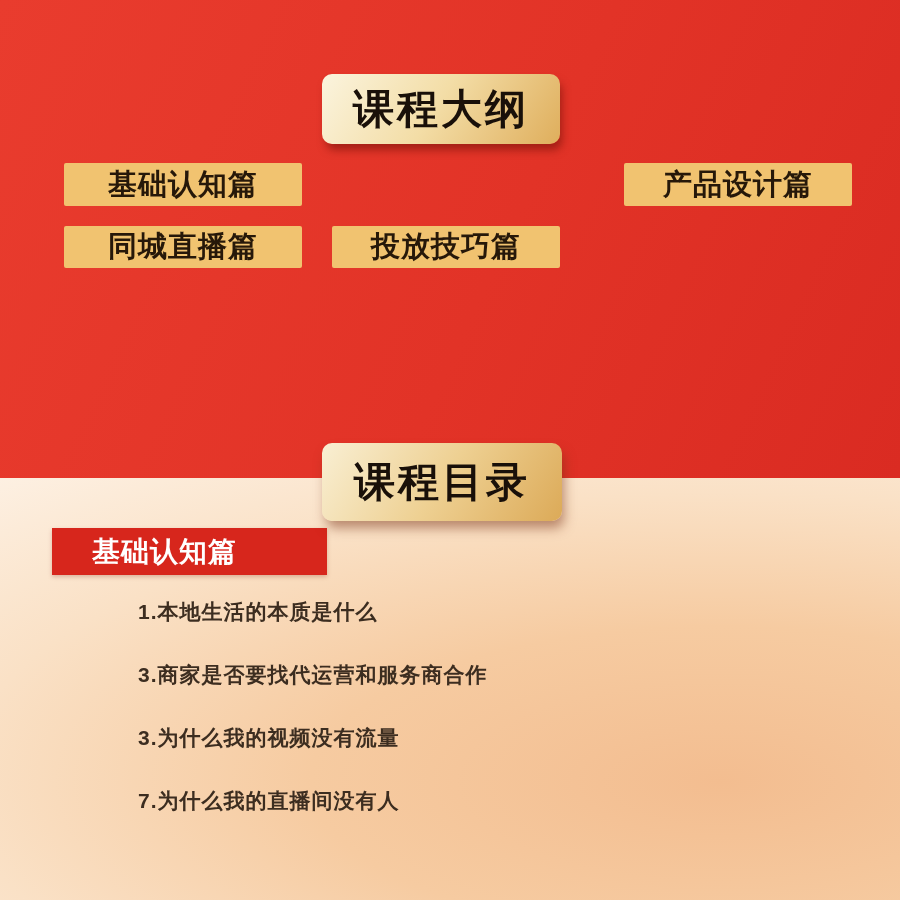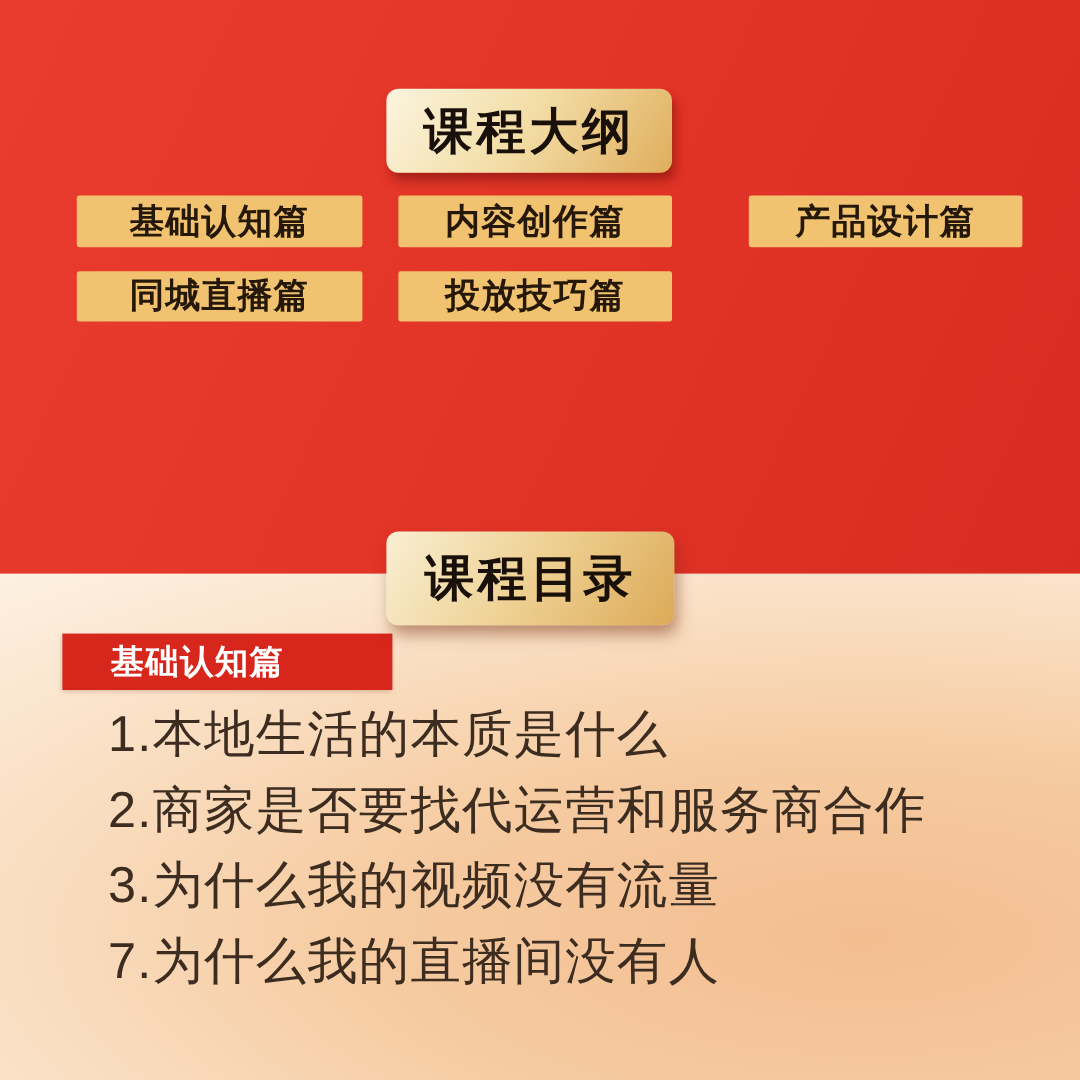--- a/index.html
+++ b/index.html
@@ -98,45 +98,43 @@
     font-weight: 700;
     letter-spacing: 1px;
     white-space: nowrap;
   }
   .topic-list {
     position: absolute;
     left: 90px; top: 118px; 
     width: 760px;
   }
   .topic-item {
-    font-size: 42px;
-    font-weight: 400;
+    font-size: 21px;
+    font-weight: 700;
     color: #3c2d20;
     line-height: 32px;
     margin-bottom: 31px;
     letter-spacing: 1px;
     white-space: nowrap;
+    margin-left: 48px;
   }
 </style>
 </head>
 <body>
 
 <div class="poster">
 
   <div class="top-red">
 
     <div class="title-card outline-card">
       <span class="title-text">课程大纲</span>
     </div>
 
     <div class="pill r1 c1">
       <span>基础认知篇</span>
-    </div>
-    <div class="pill r1 c2">
-      <span>内容创作篇</span>
     </div>
     <div class="pill r1 c3">
       <span>产品设计篇</span>
     </div>
     <div class="pill r2 c1">
       <span>同城直播篇</span>
     </div>
     <div class="pill r2 c2">
       <span>投放技巧篇</span>
     </div>
@@ -148,20 +146,20 @@
   </div>
 
   <div class="cream">
 
     <div class="chapter-banner">
       <span>基础认知篇</span>
     </div>
 
     <div class="topic-list">
       <div class="topic-item">1.本地生活的本质是什么</div>
-      <div class="topic-item">2.商家是否要找代运营和服务商合作</div>
+      <div class="topic-item">3.商家是否要找代运营和服务商合作</div>
       <div class="topic-item">3.为什么我的视频没有流量</div>
       <div class="topic-item">7.为什么我的直播间没有人</div>
     </div>
 
   </div>
 
 </div>
 
 </body></html>

